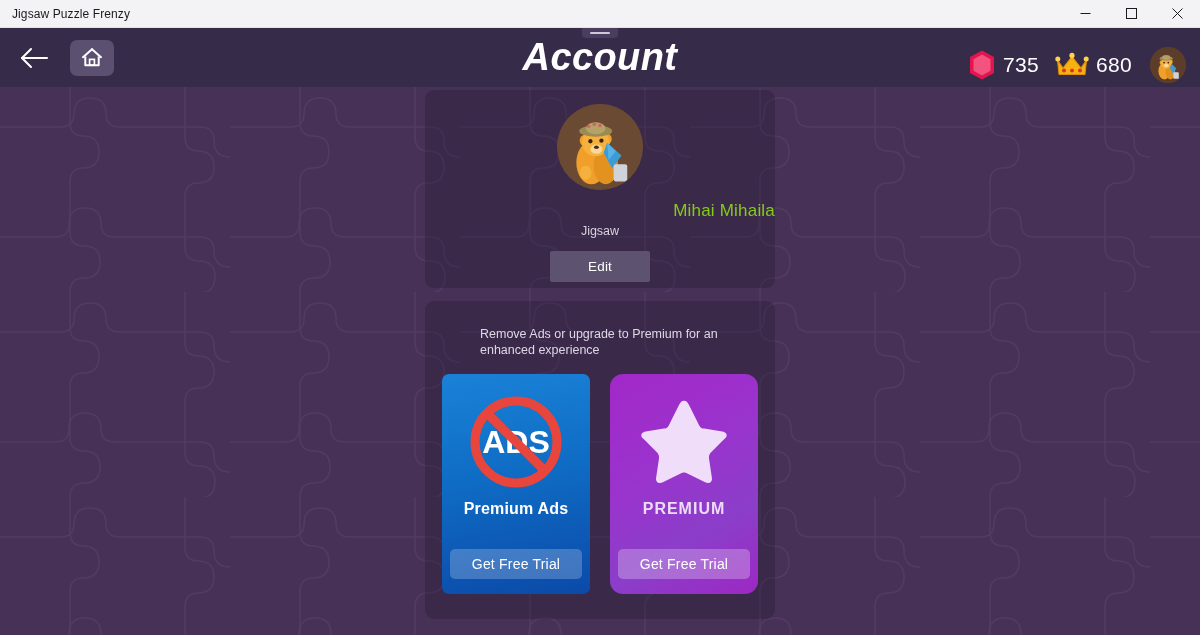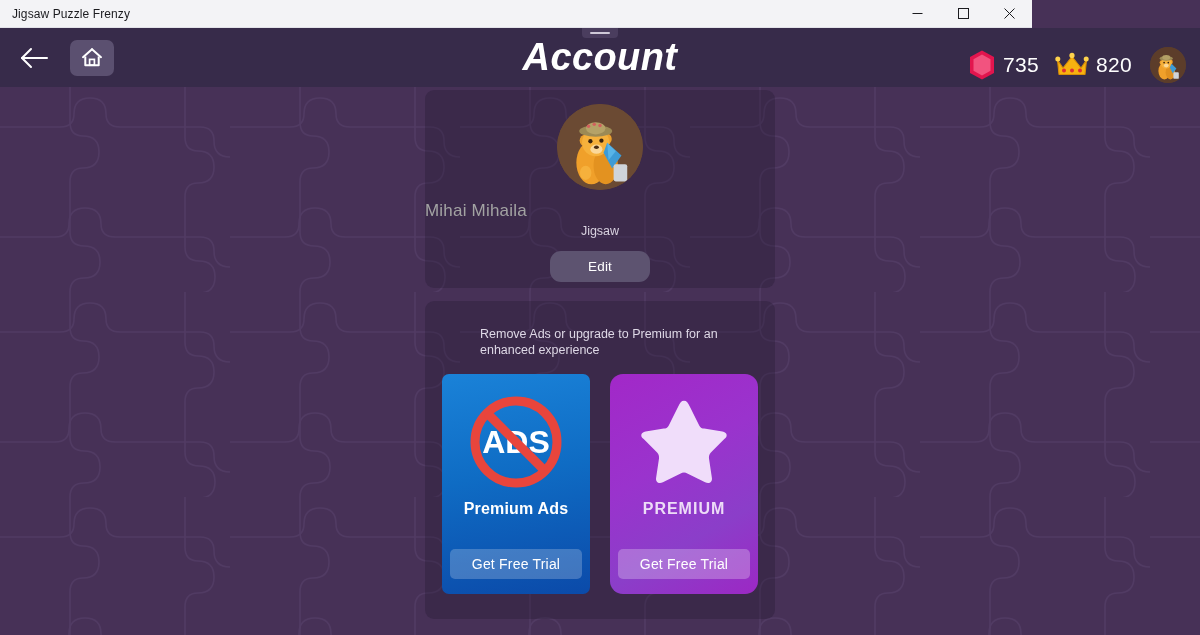--- a/index.html
+++ b/index.html
@@ -19,21 +19,21 @@
   .window {
     position: relative;
     width: 1200px;
     height: 635px;
     background: #473157;
     overflow: hidden;
   }
   .titlebar {
     position: absolute;
     top: 0; left: 0;
-    width: 1032px;
+    width: 1200px;
     height: 28px;
     background: #f3f3f6;
     border-bottom: 1px solid #e2e2e8;
     display: flex;
     align-items: center;
     box-sizing: border-box;
   }
   .titlebar-title {
     font-size: 12px;
     color: #1b1b1f;
@@ -191,40 +191,40 @@
     height: 86px;
     border-radius: 50%;
     margin: 0 auto;
     overflow: hidden;
     background: #6b4a33;
     display: flex;
     align-items: center;
     justify-content: center;
   }
   .profile-name {
-    text-align: left;
+    text-align: right;
     font-size: 17px;
-    color: #a3a3a3;
+    color: #84cc16;
     margin-top: 11px;
     letter-spacing: .2px;
   }
   .profile-country {
     text-align: center;
     font-size: 12.5px;
     color: #d8d2e0;
     margin-top: 3px;
   }
   .edit-btn {
     display: block;
     width: 100px;
     height: 31px;
     margin: 13px auto 0 auto;
     background: #5d5370;
     border: none;
-    border-radius: 11px;
+    border-radius: 2px;
     color: #ffffff;
     font-size: 13.5px;
     font-family: "Liberation Sans", sans-serif;
     letter-spacing: .2px;
     cursor: pointer;
   }
 
   .sub-title {
     text-align: center;
     font-size: 17px;
@@ -364,21 +364,21 @@
       <div class="currency">
         <svg width="34" height="26" viewBox="0 0 34 26" aria-hidden="true">
           <path d="M2.5 8 L8 16 L17 4.5 L26 16 L31.5 8 L30 22.5 L4 22.5 Z" fill="#f7b210" stroke="#d98f06" stroke-width="1.1" stroke-linejoin="round"></path>
           <circle cx="2.8" cy="7" r="2.5" fill="#ffd34d"></circle>
           <circle cx="31.2" cy="7" r="2.5" fill="#ffd34d"></circle>
           <circle cx="17" cy="3.4" r="2.6" fill="#ffd34d"></circle>
           <circle cx="9" cy="18.5" r="2" fill="#e03030"></circle>
           <circle cx="17" cy="18.5" r="2" fill="#e03030"></circle>
           <circle cx="25" cy="18.5" r="2" fill="#e03030"></circle>
         </svg>
-        <span class="amount">820</span>
+        <span class="amount">680</span>
       </div>
 
       <div class="avatar-btn">
         <svg width="36" height="36" viewBox="0 0 60 60" aria-hidden="true">
           <circle cx="30" cy="30" r="30" fill="#5c3d2a"></circle>
           <ellipse cx="24" cy="40" rx="10" ry="14" fill="#f0a02a"></ellipse>
           <ellipse cx="34" cy="42" rx="8" ry="12" fill="#e09020"></ellipse>
           <circle cx="20" cy="26" r="4" fill="#f0a02a"></circle>
           <circle cx="34" cy="25" r="4" fill="#f0a02a"></circle>
           <circle cx="27" cy="27" r="9" fill="#f6b13c"></circle>

